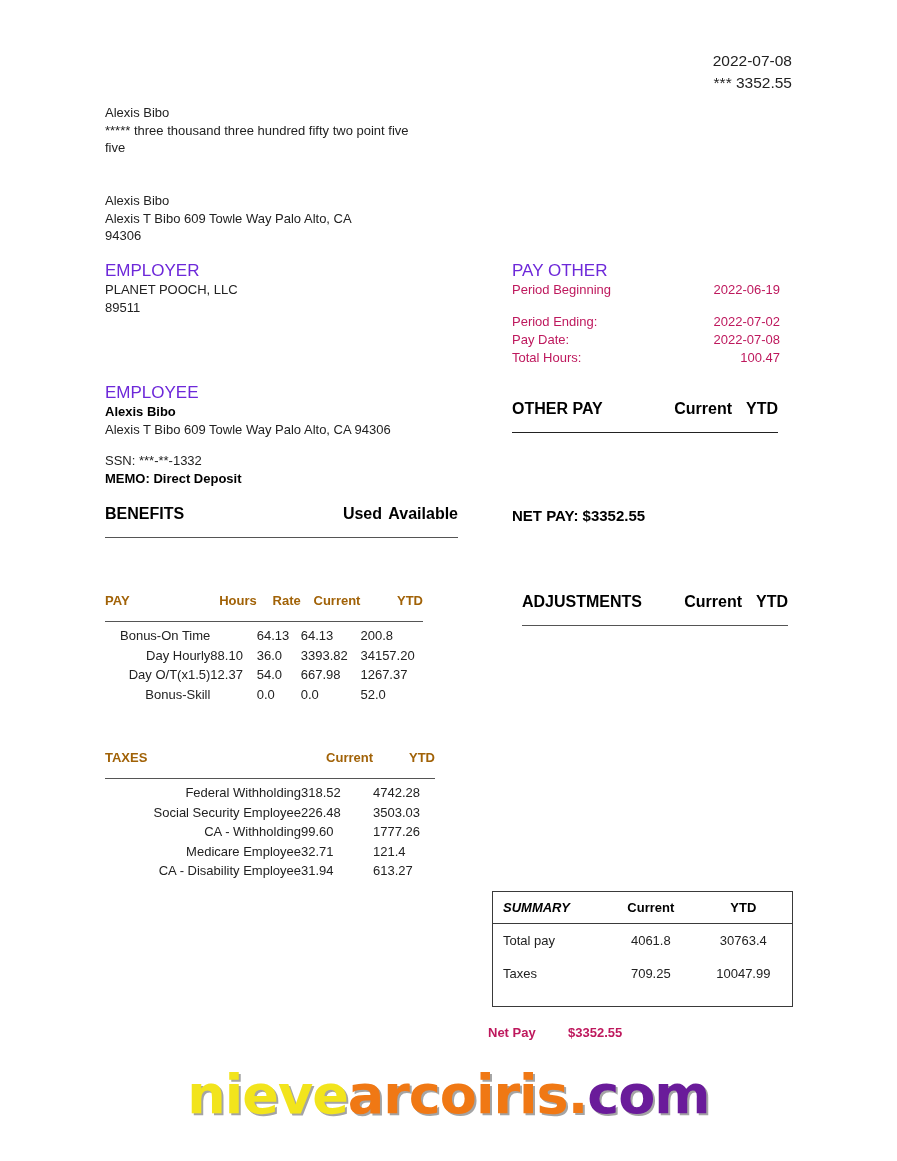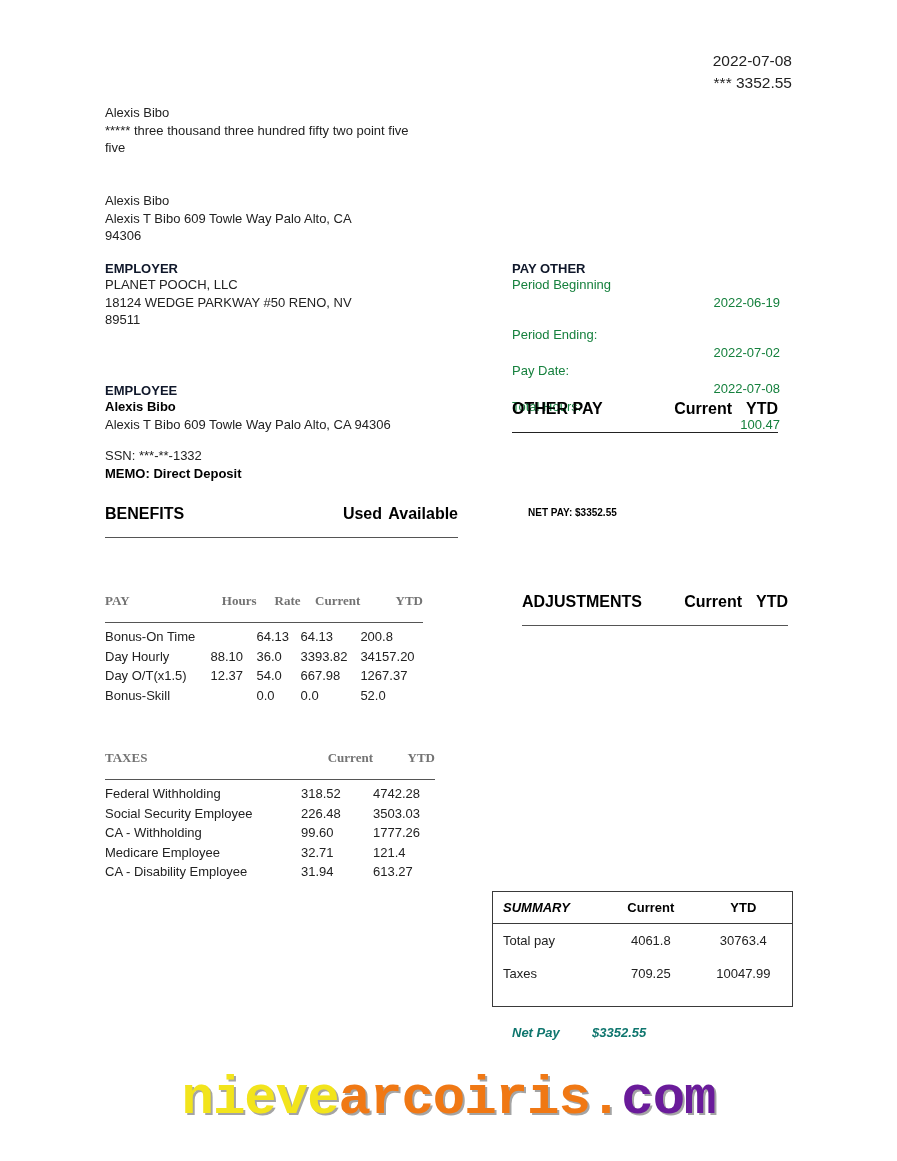--- a/index.html
+++ b/index.html
@@ -46,23 +46,23 @@
     left: 105px;
     top: 192px;
     width: 290px;
     font-size: 13px;
     line-height: 17.5px;
     color: #222;
   }
 
   
   .sec-head {
-    font-weight: bold;
-    font-size: 13px;
-    color: #0f172a;
+    font-weight: normal;
+    font-size: 17px;
+    color: #6d28d9;
   }
   .body-line {
     font-size: 13px;
     line-height: 17.5px;
     color: #222;
   }
   .bold-line {
     font-size: 13px;
     line-height: 17.5px;
     font-weight: bold;
@@ -72,22 +72,21 @@
   .employer-block { left: 105px; top: 261px; width: 300px; }
   .employee-block { left: 105px; top: 383px; width: 400px; }
 
   
   .payperiod-block { left: 512px; top: 261px; width: 268px; }
   .pp-row {
     display: flex;
     justify-content: space-between;
     font-size: 13px;
     line-height: 18px;
-    color: #15803d;
-    flex-direction: column;
+    color: #be185d;
   }
   .pp-row .v { text-align: right; }
   .pp-gap { height: 14px; }
 
   
   .mini-head {
     display: flex;
     align-items: flex-end;
     font-weight: bold;
     font-size: 16px;
@@ -100,52 +99,51 @@
     border-bottom: 1.6px solid #555;
     margin-top: 14px;
   }
   .rule-dark { border-bottom: 1.6px solid #222; }
 
   .otherpay-block { left: 512px; top: 400px; width: 266px; }
   .adjust-block   { left: 522px; top: 593px; width: 266px; }
   .benefits-block { left: 105px; top: 505px; width: 353px; }
 
   .netpay-inline {
-    left: 528px; top: 507px;
-    font-weight: bold;
-    font-size: 10px;
+    left: 512px; top: 507px;
+    font-weight: bold;
+    font-size: 15px;
     color: #000;
   }
 
   
   .pay-table { left: 105px; top: 593px; width: 318px; }
   .taxes-table { left: 105px; top: 750px; width: 330px; }
 
   table.tbl {
     width: 100%;
     border-collapse: collapse;
     font-size: 13px;
     color: #222;
   }
   table.tbl th {
     font-weight: bold;
-    color: #737373;
+    color: #a16207;
     text-align: right;
     padding: 0 0 13px 0;
     white-space: nowrap;
-    font-family: Liberation Serif, serif;
   }
   table.tbl th.lbl { text-align: left; }
   table.tbl td {
     text-align: left;
     padding: 1px 0;
     line-height: 17.5px;
     white-space: nowrap;
   }
-  table.tbl td.lbl { text-align: left; margin-left: 15px; }
+  table.tbl td.lbl { text-align: right; margin-left: 15px; }
   table.tbl tr.head-rule th {
     border-bottom: 1.6px solid #555;
     height: 0;
     padding: 0;
   }
   table.tbl tbody tr:first-child td { padding-top: 5px; }
 
   
   .pay-table col.c-name { width: 108px; }
   .pay-table col.c-hours { width: 48px; }
@@ -182,42 +180,41 @@
   .summary-box td {
     padding: 9px 10px;
     color: #222;
     text-align: center;
     white-space: nowrap;
   }
   .summary-box td.lbl { text-align: left; }
   .summary-box tr.spacer td { height: 16px; padding: 0; }
 
   .netpay-foot {
-    left: 512px;
+    left: 488px;
     top: 1025px;
     font-weight: bold;
     font-size: 13px;
-    color: #0f766e;
-    font-style: italic;
+    color: #be185d;
   }
   .netpay-foot .lbl { display: inline-block; width: 80px; }
 
   
   .watermark {
     left: 0;
     right: 0;
     top: 1068px;
     text-align: center;
     font-family: "DejaVu Sans", sans-serif;
     font-weight: bold;
     font-size: 54px;
     letter-spacing: -1px;
     line-height: 1;
   }
-  .watermark span { text-shadow: 2px 2px 0 rgba(90,90,90,0.55); font-family: Liberation Mono, monospace; }
+  .watermark span { text-shadow: 2px 2px 0 rgba(90,90,90,0.55); }
 </style>
 </head>
 <body>
 
 <div class="page">
 
   <div class="abs check-meta">
     <div>2022-07-08</div>
     <div>*** 3352.55</div>
   </div>
@@ -230,21 +227,20 @@
 
   <div class="abs addr-block">
     <div>Alexis Bibo</div>
     <div>Alexis T Bibo 609 Towle Way Palo Alto, CA</div>
     <div>94306</div>
   </div>
 
   <div class="abs employer-block">
     <div class="sec-head">EMPLOYER</div>
     <div class="body-line">PLANET POOCH, LLC</div>
-    <div class="body-line">18124 WEDGE PARKWAY #50 RENO, NV</div>
     <div class="body-line">89511</div>
   </div>
 
   <div class="abs payperiod-block">
     <div class="sec-head">PAY OTHER</div>
     <div class="pp-row">
       <span class="k">Period Beginning</span>
       <span class="v">2022-06-19</span>
     </div>
     <div class="pp-gap"></div>

